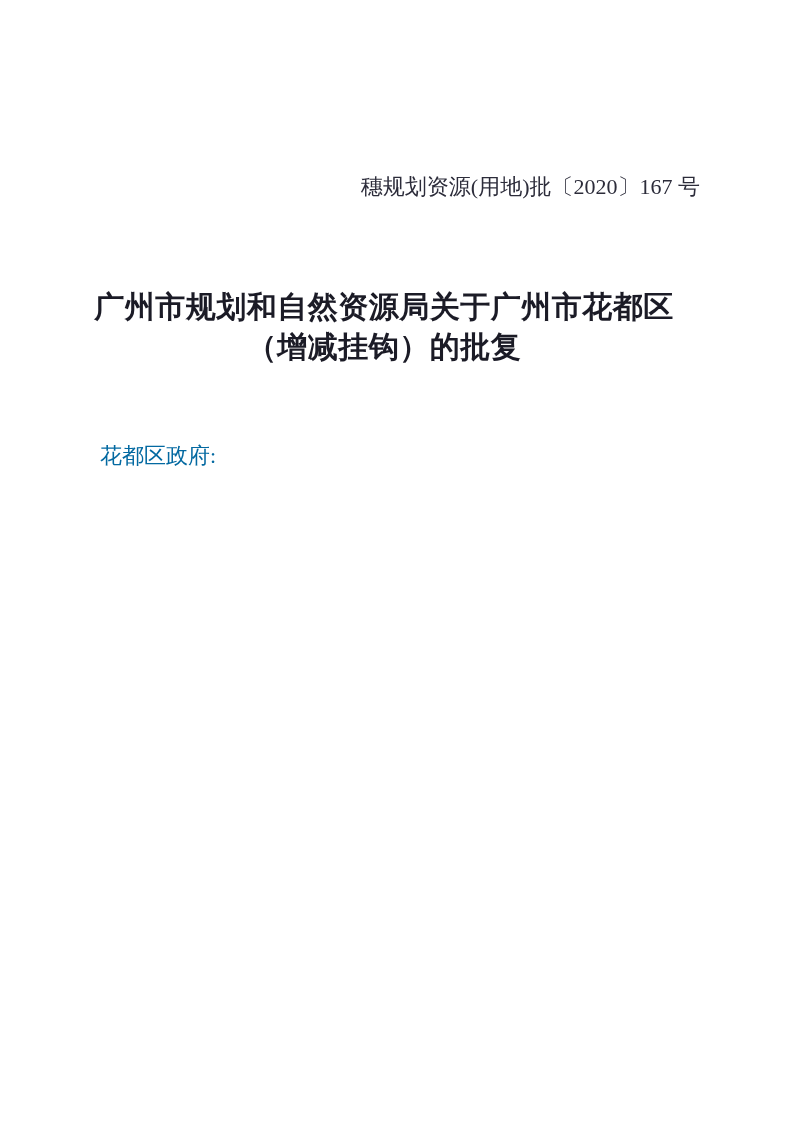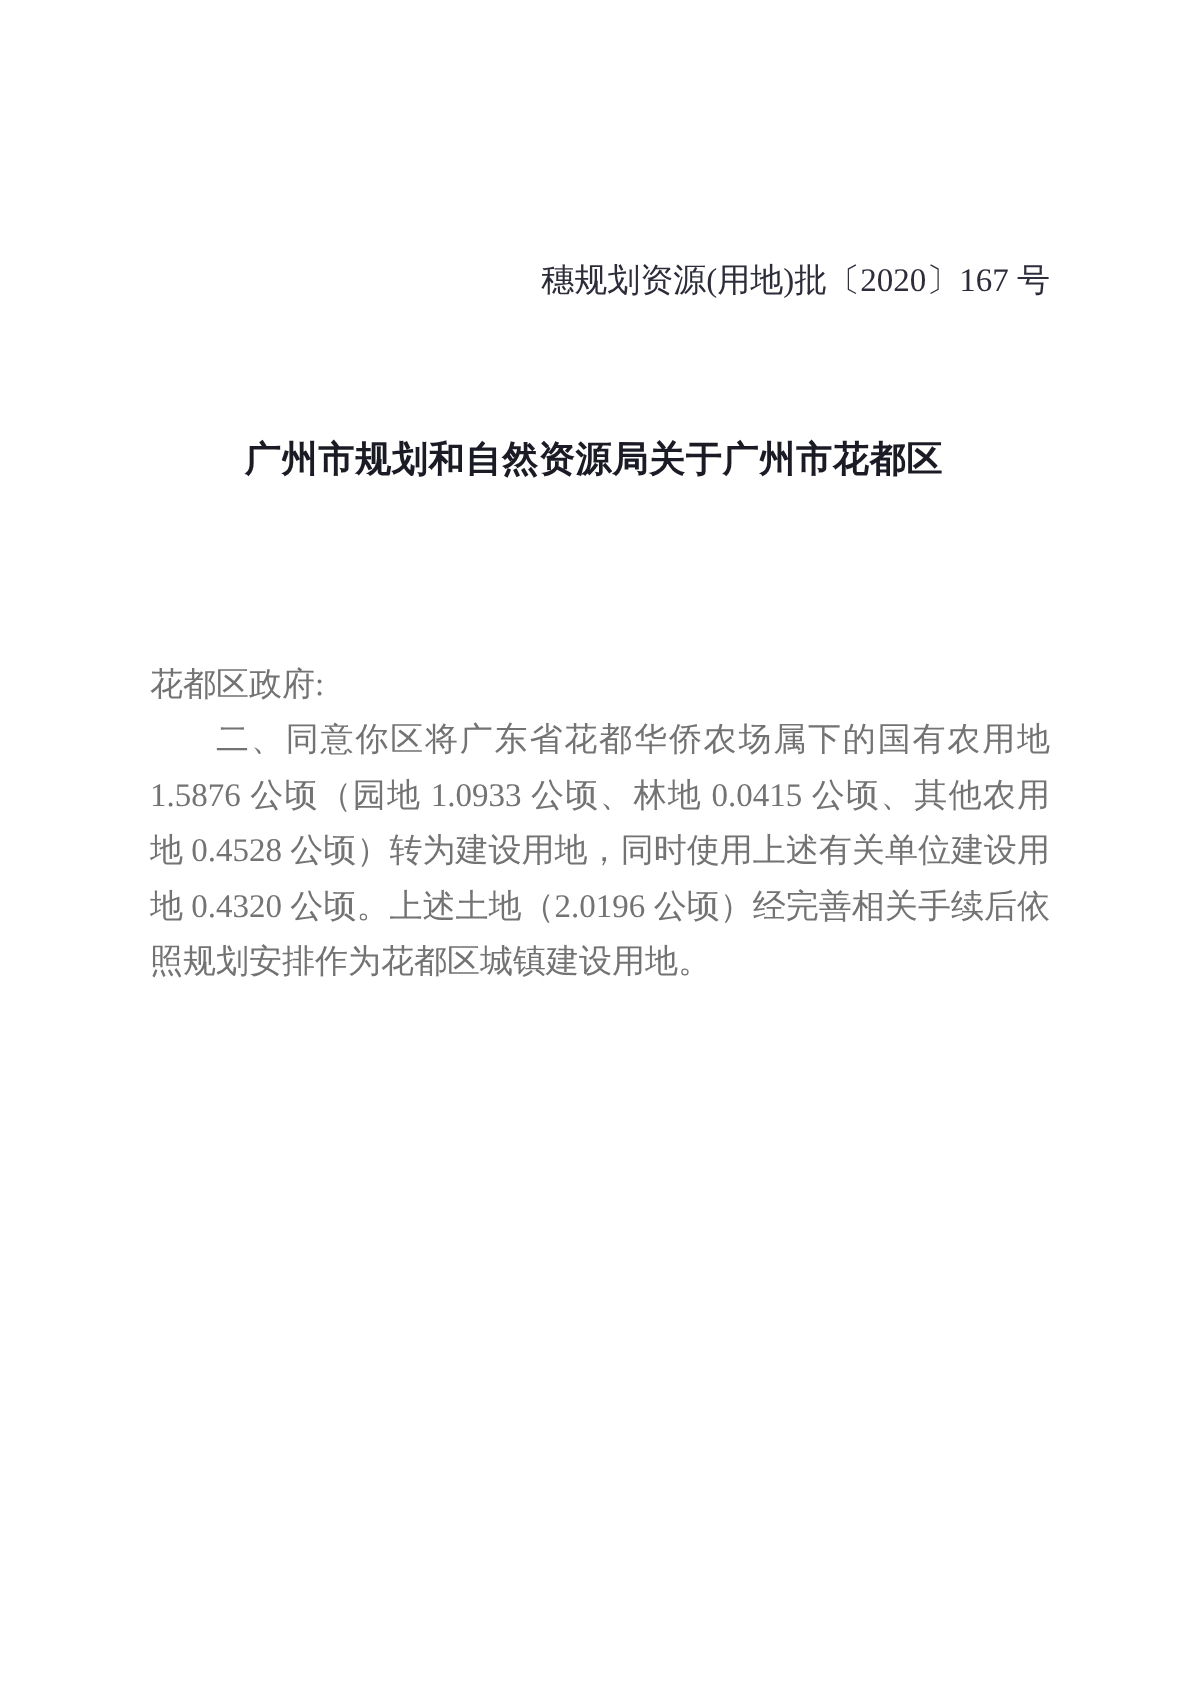--- a/index.html
+++ b/index.html
@@ -20,57 +20,57 @@
     text-align: right;
     font-family: "Liberation Serif", "DejaVu Serif", serif;
     font-size: 22px;
     line-height: 30px;
     color: #2c2c3a;
     white-space: nowrap;
   }
   .title-block {
     position: absolute;
     top: 287px;
-    left: 36px;
+    left: 24px;
     width: 720px;
     text-align: center;
     font-family: "Liberation Sans", "DejaVu Sans", sans-serif;
     font-weight: bold;
-    font-size: 24px;
+    font-size: 30px;
     line-height: 40px;
     color: #1b1b26;
     letter-spacing: 0.5px;
   }
   .body-block {
     position: absolute;
     top: 437px;
     left: 100px;
     width: 600px;
     font-family: "Liberation Serif", "DejaVu Serif", serif;
     font-size: 22px;
     line-height: 37px;
-    color: #737373;
+    color: #0369a1;
     text-align: justify;
   }
   .salutation {
     text-indent: 0;
   }
   .para {
     text-indent: 2em;
   }
 </style>
 </head>
 <body>
 
 <div class="page">
 
   <div class="doc-number">穗规划资源(用地)批〔2020〕167 号</div>
 
   <div class="title-block">
     <div>广州市规划和自然资源局关于广州市花都区</div>
+    <div>（增减挂钩）的批复</div>
   </div>
 
   <div class="body-block">
     <div class="salutation">花都区政府:</div>
-    <div class="para">二、同意你区将广东省花都华侨农场属下的国有农用地 1.5876 公顷（园地 1.0933 公顷、林地 0.0415 公顷、其他农用地 0.4528 公顷）转为建设用地，同时使用上述有关单位建设用地 0.4320 公顷。上述土地（2.0196 公顷）经完善相关手续后依照规划安排作为花都区城镇建设用地。</div>
   </div>
 
 </div>
 
 </body></html>

